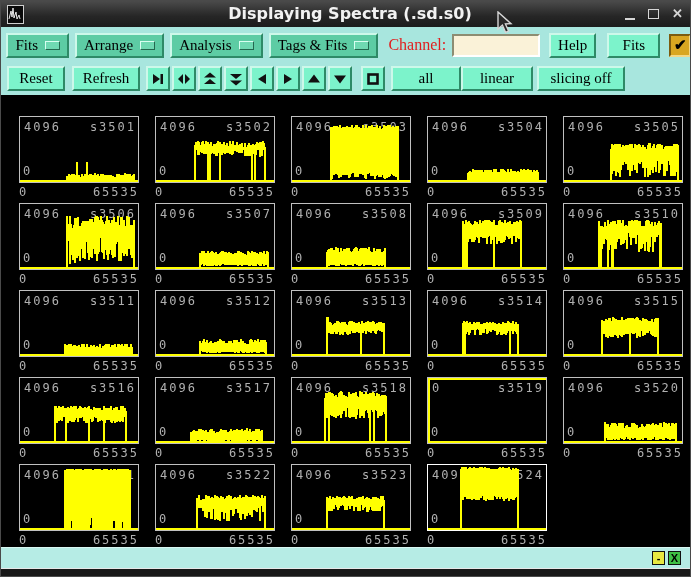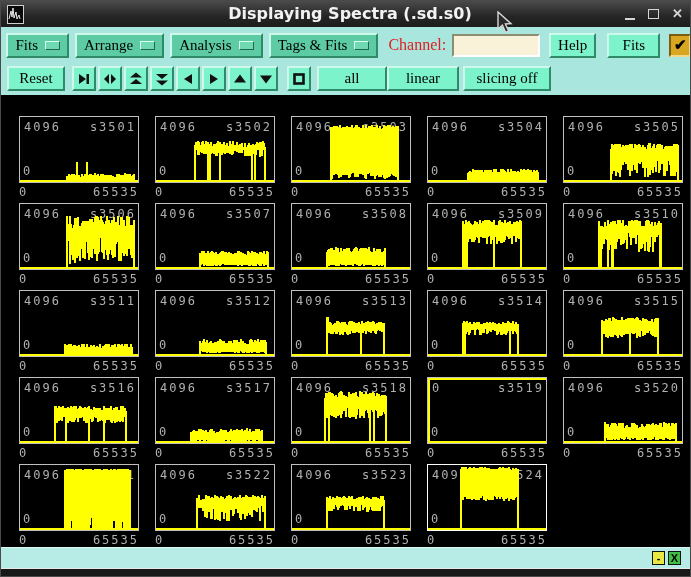--- a/index.html
+++ b/index.html
@@ -125,20 +125,23 @@
     <div class="checkbox" style="margin-left:9px">
       <span>✔</span>
     </div>
   </div>
 
   <div class="row2">
     <div style="width:7px"></div>
     <div class="btn push" style="width:58px;margin-right:7px">
       <span>Reset</span>
     </div>
+    <div class="btn push" style="width:68px;margin-right:6px">
+      <span>Refresh</span>
+    </div>
     <div id="navbtns" style="display:flex;align-items:center">
         <div class="navbtn">
           <svg width="14" height="14" viewBox="0 0 14 14" fill="#111">
             <polygon points="2,2 2,12 9,7"></polygon>
             <rect x="9.5" y="2" width="2.5" height="10"></rect>
           </svg>
         </div>
         <div class="navbtn">
           <svg width="14" height="14" viewBox="0 0 14 14" fill="#111">
             <polygon points="6,2 6,12 1,7"></polygon>

